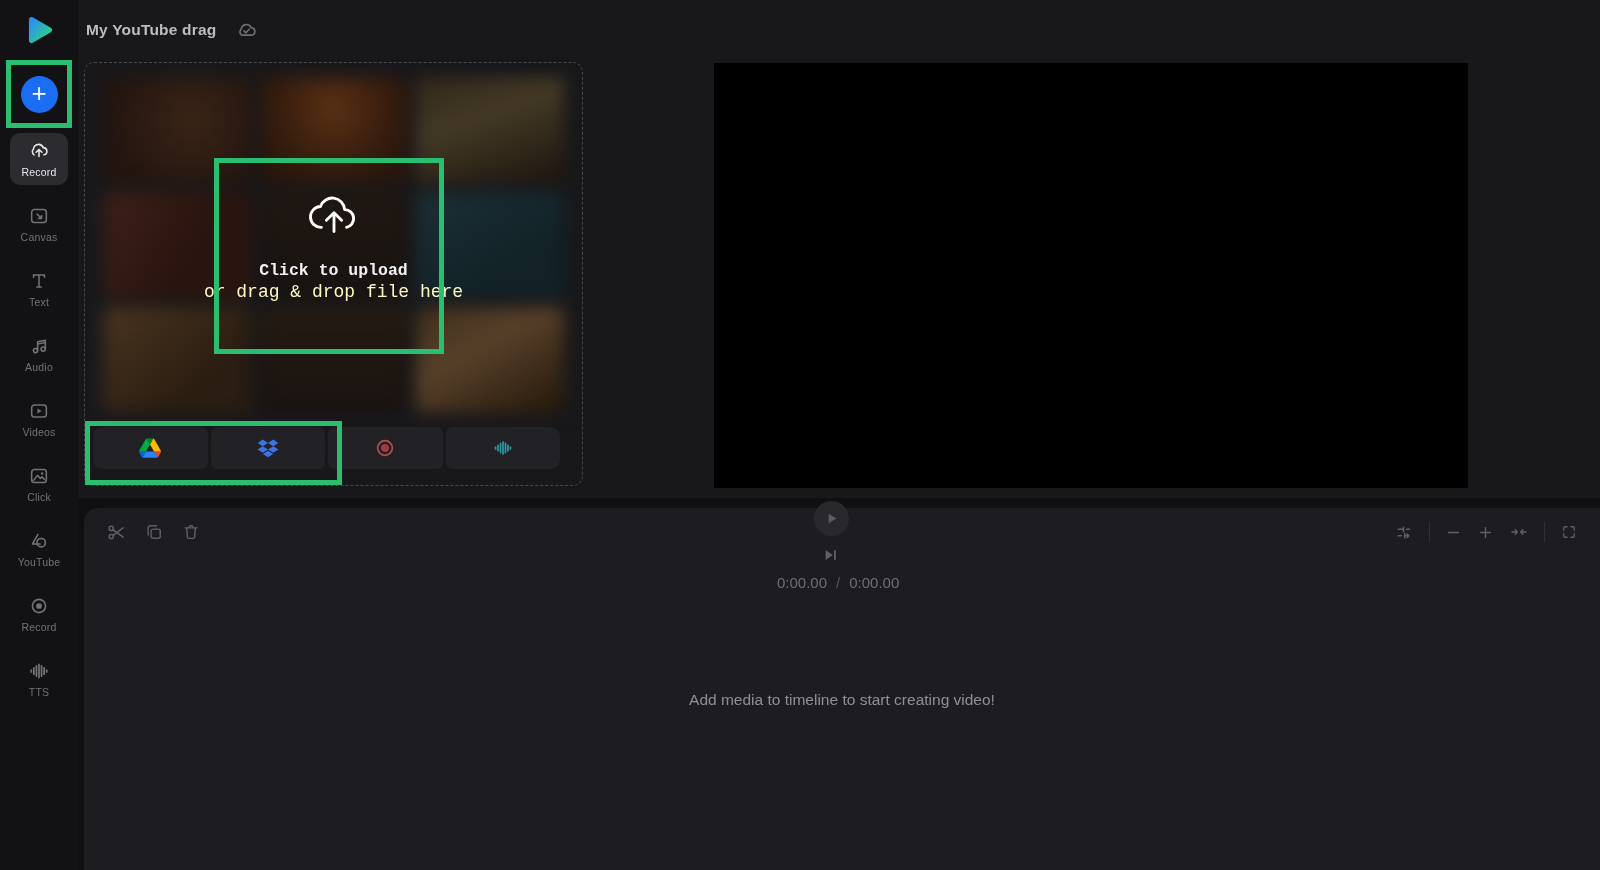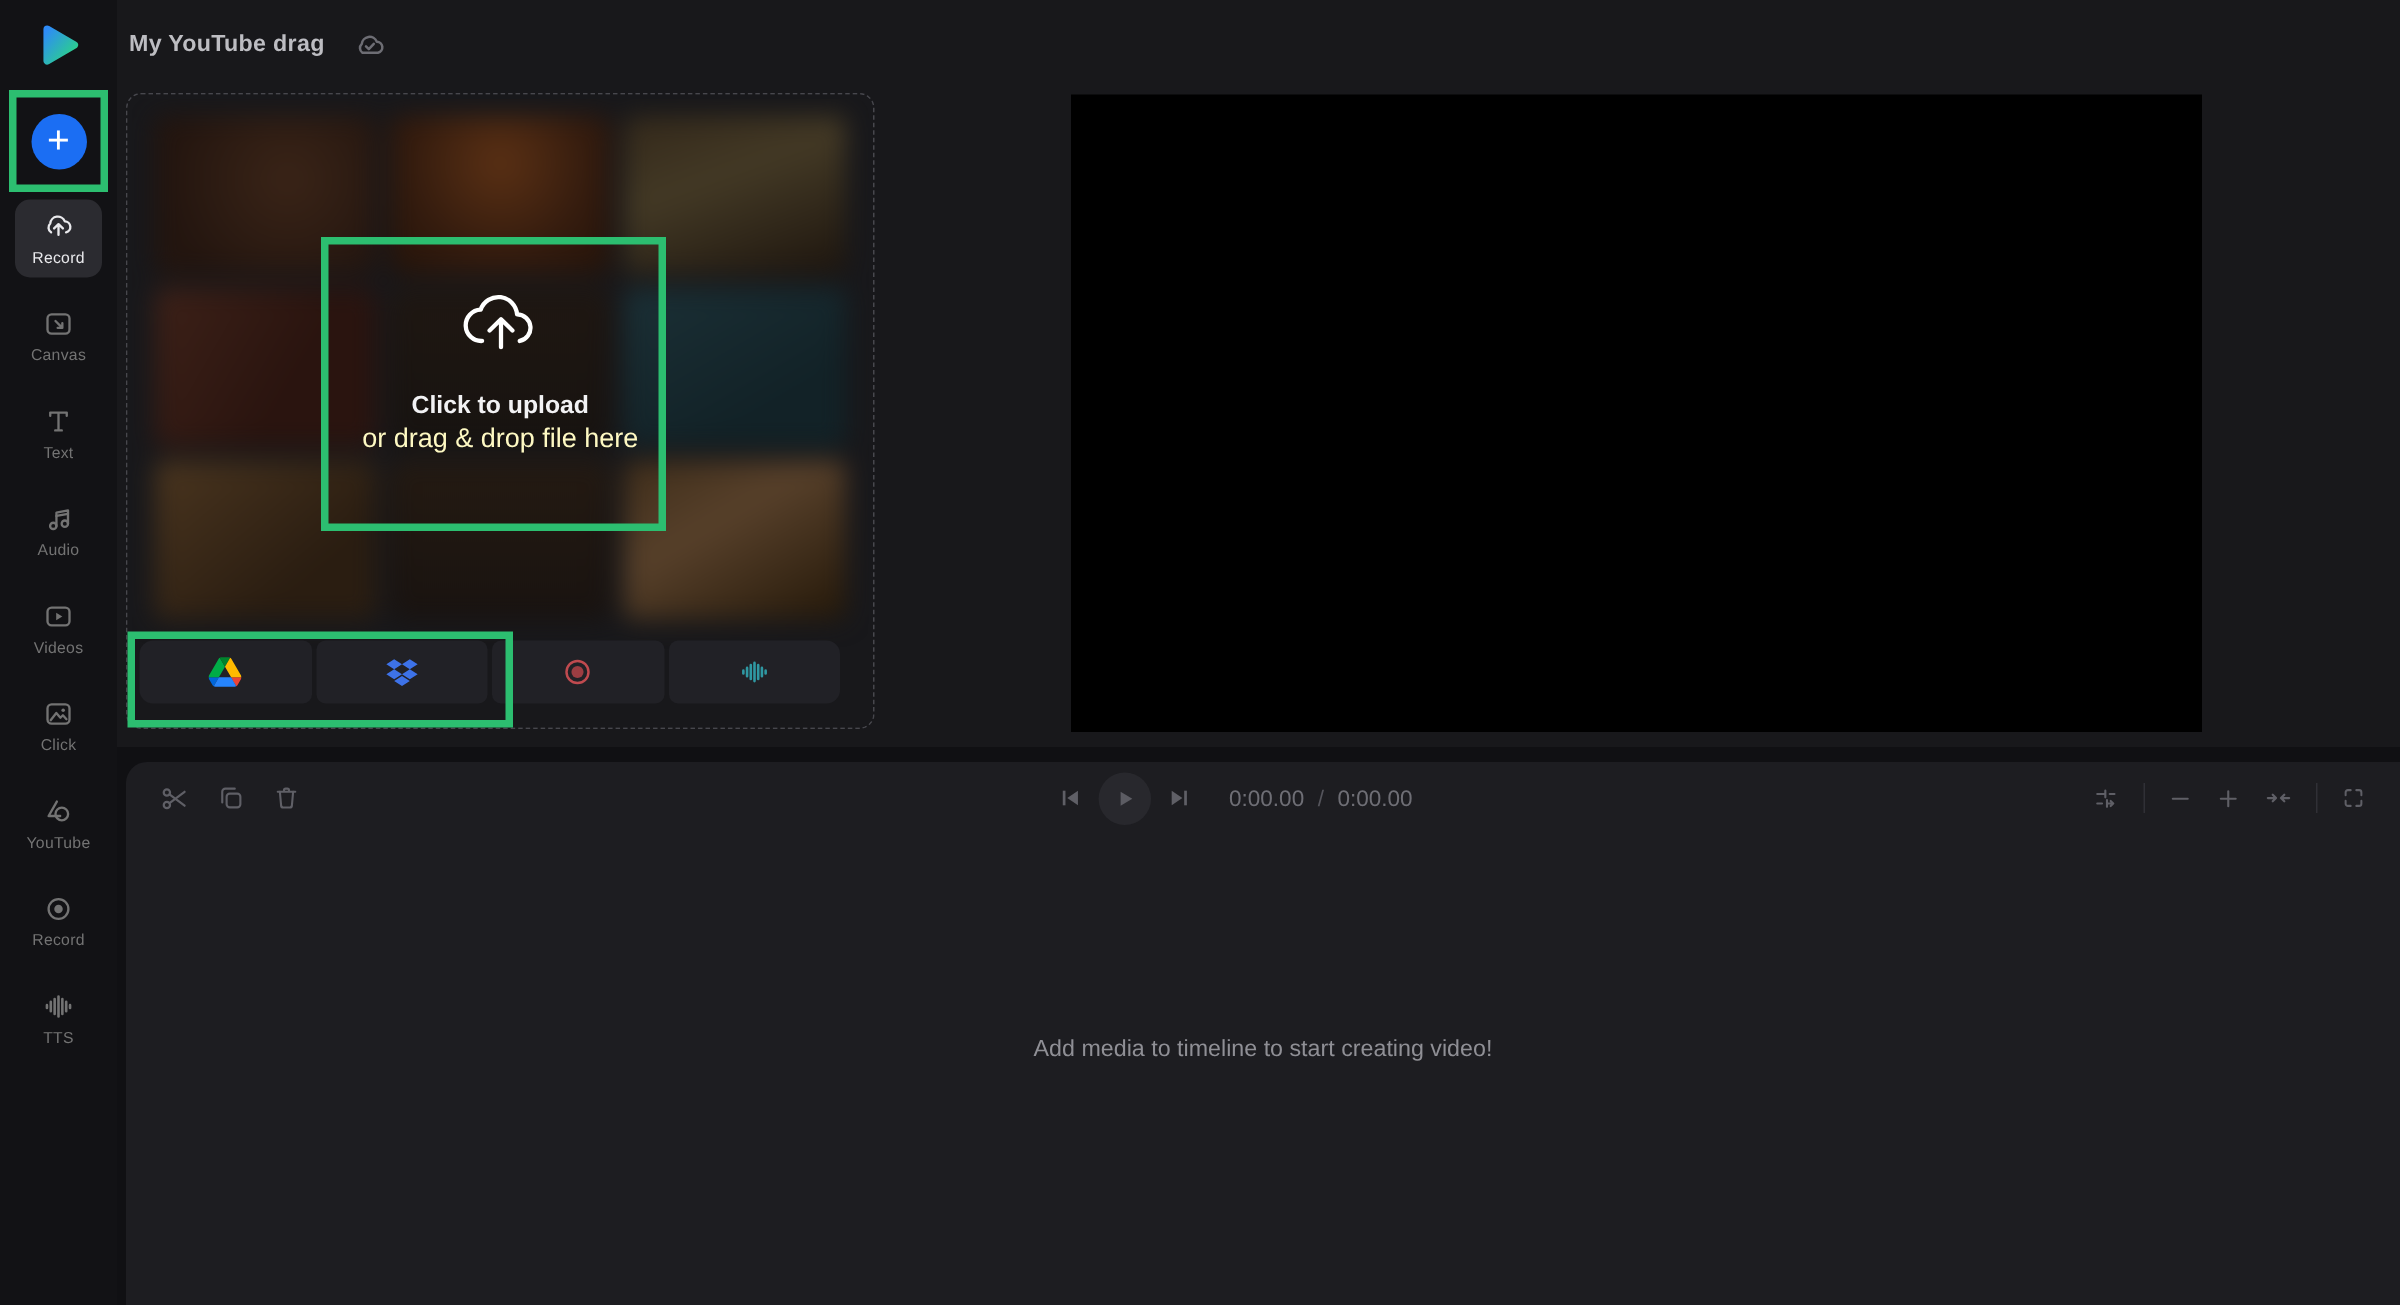--- a/index.html
+++ b/index.html
@@ -50,21 +50,21 @@
   .icon-btn { color:#7e7e85; cursor:pointer; background:none; border:none; padding:0; }
   .export-btn {
     margin-left:24px; width:104px; height:40px; border-radius:8px; background:#27272b;
     border:none; color:#7f7f86; font-size:15px; font-family:inherit;
     display:flex; align-items:center; justify-content:center; gap:9px; cursor:pointer;
   }
 
   
   .media-panel {
     position:absolute; left:84px; top:62px; width:499px; height:424px;
-    border:1.5px dashed #47474d; border-radius:10px; z-index:2;
+    border:1.5px dashed #47474d; border-radius:10px; z-index:2;font-family:Liberation Mono, monospace;
   }
   .thumbwrap { position:absolute; inset:3px; border-radius:9px; overflow:hidden; }
   .thumbs {
     position:absolute; left:15px; right:15px; top:11px; height:336px;
     display:grid; grid-template-columns:repeat(3,1fr); grid-template-rows:repeat(3,1fr);
     gap:9px; filter:blur(8px);
   }
   .thumb { border-radius:6px; }
   .t1 { background:radial-gradient(circle at 60% 40%, #3a2417 0%, #23150f 75%); }
   .t2 { background:radial-gradient(circle at 50% 30%, #5a3014 0%, #331b0e 60%, #241309 100%); }
@@ -100,21 +100,21 @@
   
   .timeline-region { position:absolute; left:78px; top:498px; right:0; bottom:0; background:#101013; }
   .timeline-panel {
     position:absolute; left:6px; top:10px; right:0; bottom:0;
     background:#1d1d21; border-radius:14px 0 0 0;
   }
   .tl-toolbar { height:48px; display:flex; align-items:center; padding:0 22px; position:relative; }
   .tl-left { display:flex; align-items:center; gap:17px; color:#5f5f66; }
   .tl-center {
     position:absolute; left:50%; transform:translateX(-58%);
-    display:flex; align-items:center; gap:10px; color:#5f5f66;
+    display:flex; align-items:center; gap:10px; color:#5f5f66;flex-direction:column;
   }
   .play-circle {
     width:35px; height:35px; border-radius:50%; background:#28282d; border:none; cursor:pointer;
     display:flex; align-items:center; justify-content:center; color:#5c5c63;
   }
   .tl-time { margin-left:14px; font-size:15px; color:#6e6e75; display:flex; gap:9px; }
   .tl-time .sep { color:#55555c; }
   .tl-right { margin-left:auto; display:flex; align-items:center; gap:15px; color:#5f5f66; }
   .vdiv { width:1px; height:20px; background:#303036; }
   .tl-empty {

